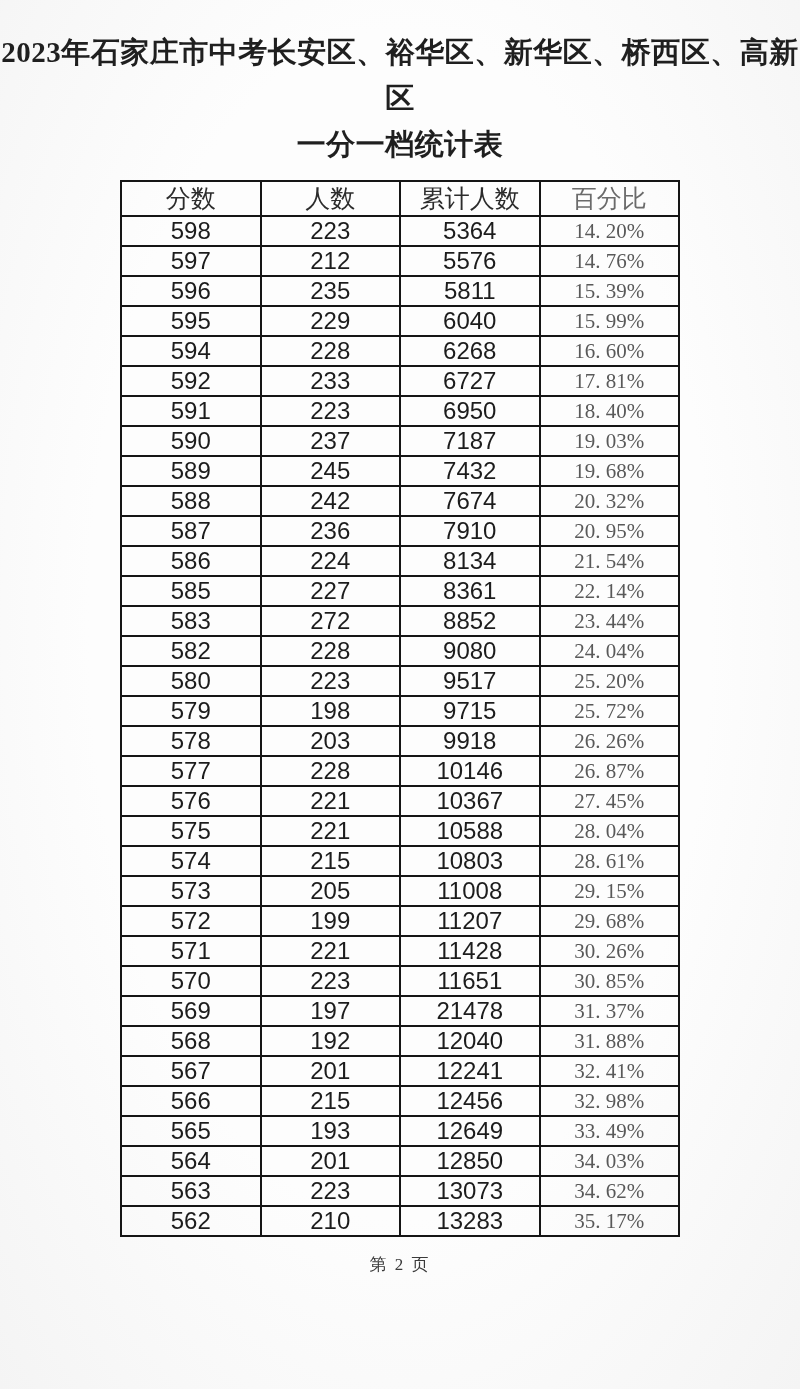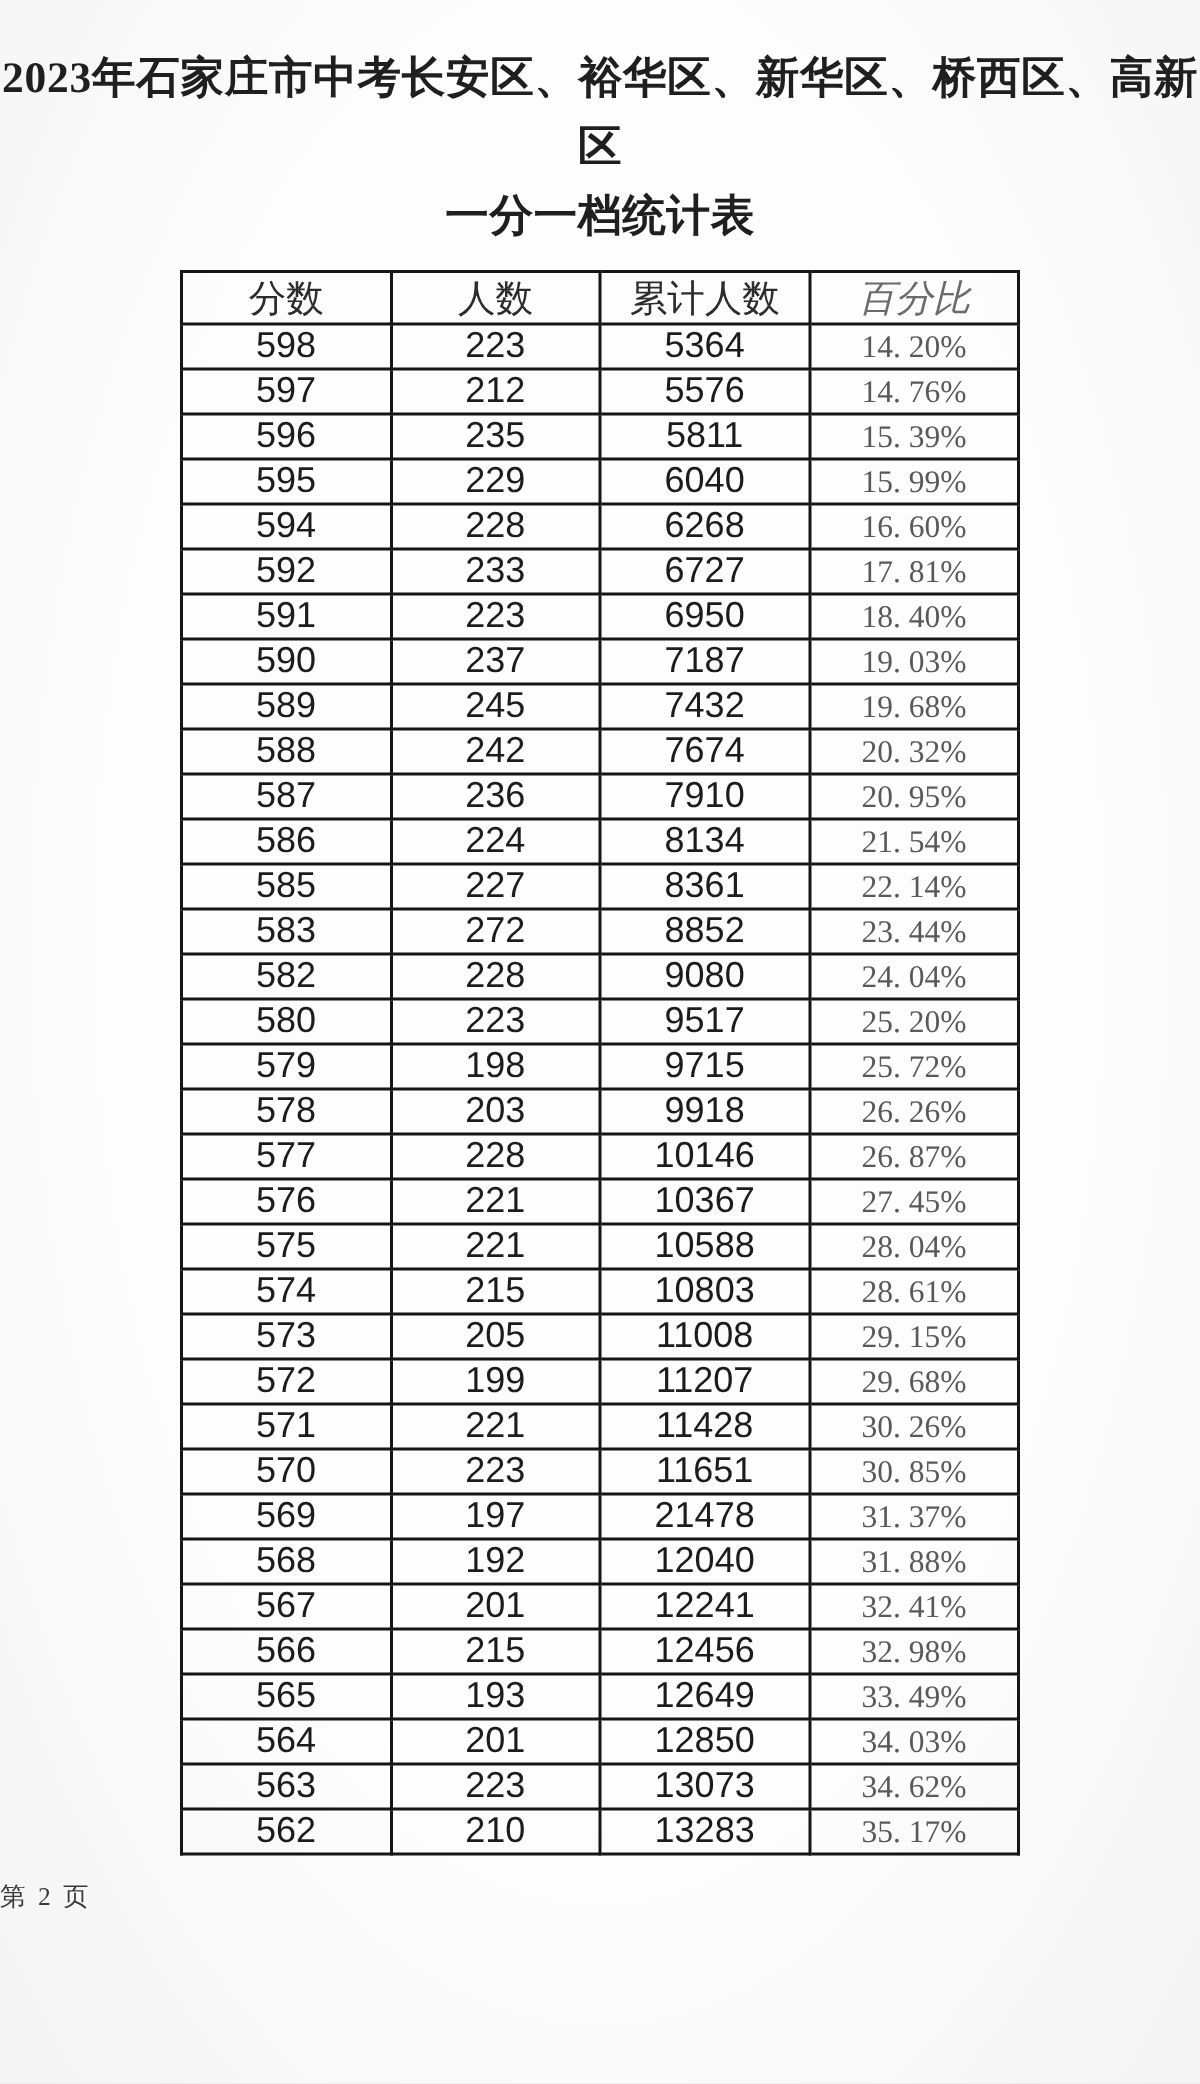--- a/index.html
+++ b/index.html
@@ -36,34 +36,34 @@
     height: 27.4px;
     overflow: hidden;
     white-space: nowrap;
   }
   .score-table th {
     font-family: "Liberation Serif", "DejaVu Serif", serif;
     font-weight: normal;
     font-size: 25px;
     color: #2c2c2c;
   }
-  .score-table th.pct-head { color: #6b6b6b; font-style: italic; }
+  .score-table th.pct-head { color: #6b6b6b; }
   .score-table td {
     font-family: "Liberation Sans", "DejaVu Sans", sans-serif;
     font-size: 24px;
     color: #1c1c1c;
   }
   .score-table td.pct {
     font-family: "Liberation Serif", "DejaVu Serif", serif;
     font-size: 21px;
     color: #595959;
   }
   .footer {
     margin-top: 16px;
-    text-align: left;
+    text-align: center;
     font-size: 17px;
     color: #3a3a3a;
     letter-spacing: 2px;
   }
 </style>
 </head>
 <body>
 
 <div class="page">
 

